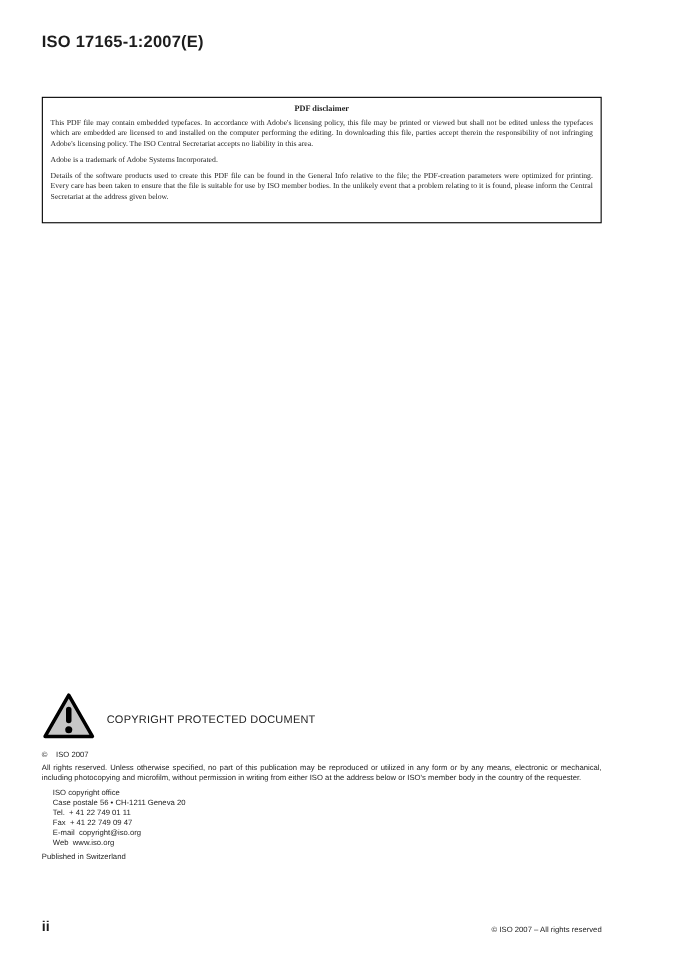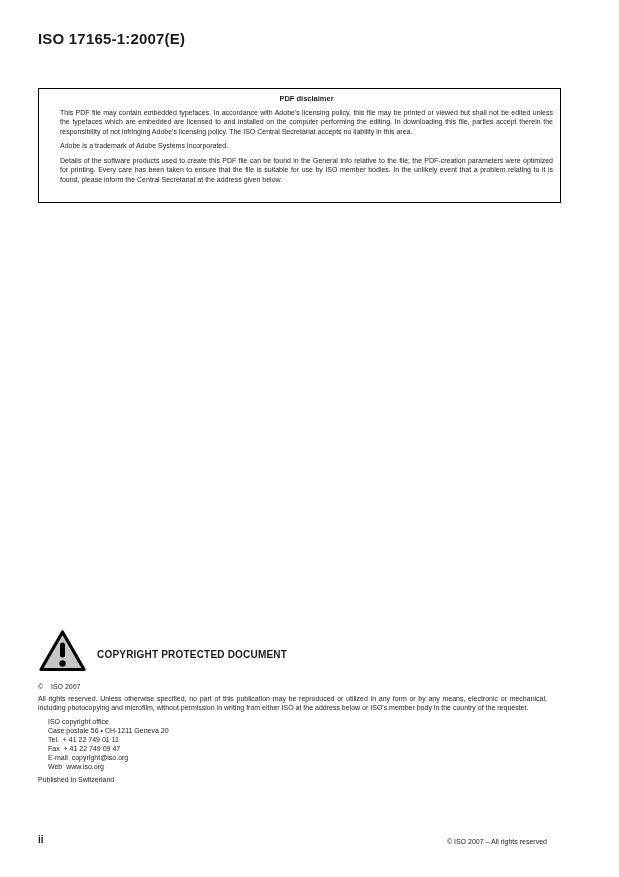--- a/index.html
+++ b/index.html
@@ -14,49 +14,50 @@
 
   .page-header {
     position: absolute; left: 38px; top: 30px;
     font-size: 15px; font-weight: bold; letter-spacing: 0.2px;
   }
 
   .disclaimer-box {
     position: absolute; left: 38px; top: 88px;
     width: 493px; min-height: 101px;
     border: 1.5px solid #000;
-    padding: 5px 7px 7px 21px;
+    padding: 5px 7px 7px 7px;
+    font-family: Liberation Serif, serif;
   }
   .disclaimer-title {
     text-align: center; font-weight: bold; font-size: 7.5px;
     margin: 0 0 5px 0;
   }
   .disclaimer-box p {
     margin: 0 0 5.5px 0;
     font-size: 7px; line-height: 9.3px;
     text-align: justify;
   }
   .disclaimer-box p:last-child { margin-bottom: 0; }
 
   .copyright-section { position: absolute; left: 38px; top: 629px; width: 509px; }
   .copyright-head { display: flex; align-items: center; }
   .warning-triangle { width: 49px; height: 44px; flex: 0 0 auto; }
-  .copyright-title { font-size: 10px; font-weight: bold; margin-left: 10px; margin-top: 6px; letter-spacing: 0.2px; }
+  .copyright-title { font-size: 10px; font-weight: normal; margin-left: 10px; margin-top: 6px; letter-spacing: 0.2px; }
 
   .copyright-notice { margin-top: 10px; font-size: 7px; white-space: pre-wrap; }
   .copyright-body  { margin-top: 4px; font-size: 7px; line-height: 9.3px; text-align: justify; }
   .address-block   { margin: 4px 0 0 10px; font-size: 7px; line-height: 9px; }
   .address-line    { white-space: pre-wrap; }
   .published-line  { margin-top: 5px; font-size: 7px; }
 
   .page-footer {
     position: absolute; left: 38px; top: 834px; width: 509px;
     display: flex; justify-content: space-between; align-items: flex-end;
   }
-  .footer-page-number { font-size: 10px; font-weight: bold; }
+  .footer-page-number { font-size: 13px; font-weight: bold; }
   .footer-copyright   { font-size: 7px; }
 </style>
 </head>
 <body>
 
 <div class="page-header">ISO 17165-1:2007(E)</div>
 
 <div class="disclaimer-box">
   <div class="disclaimer-title">PDF disclaimer</div>
   <p>This PDF file may contain embedded typefaces. In accordance with Adobe's licensing policy, this file may be printed or viewed but shall not be edited unless the typefaces which are embedded are licensed to and installed on the computer performing the editing. In downloading this file, parties accept therein the responsibility of not infringing Adobe's licensing policy. The ISO Central Secretariat accepts no liability in this area.</p>

